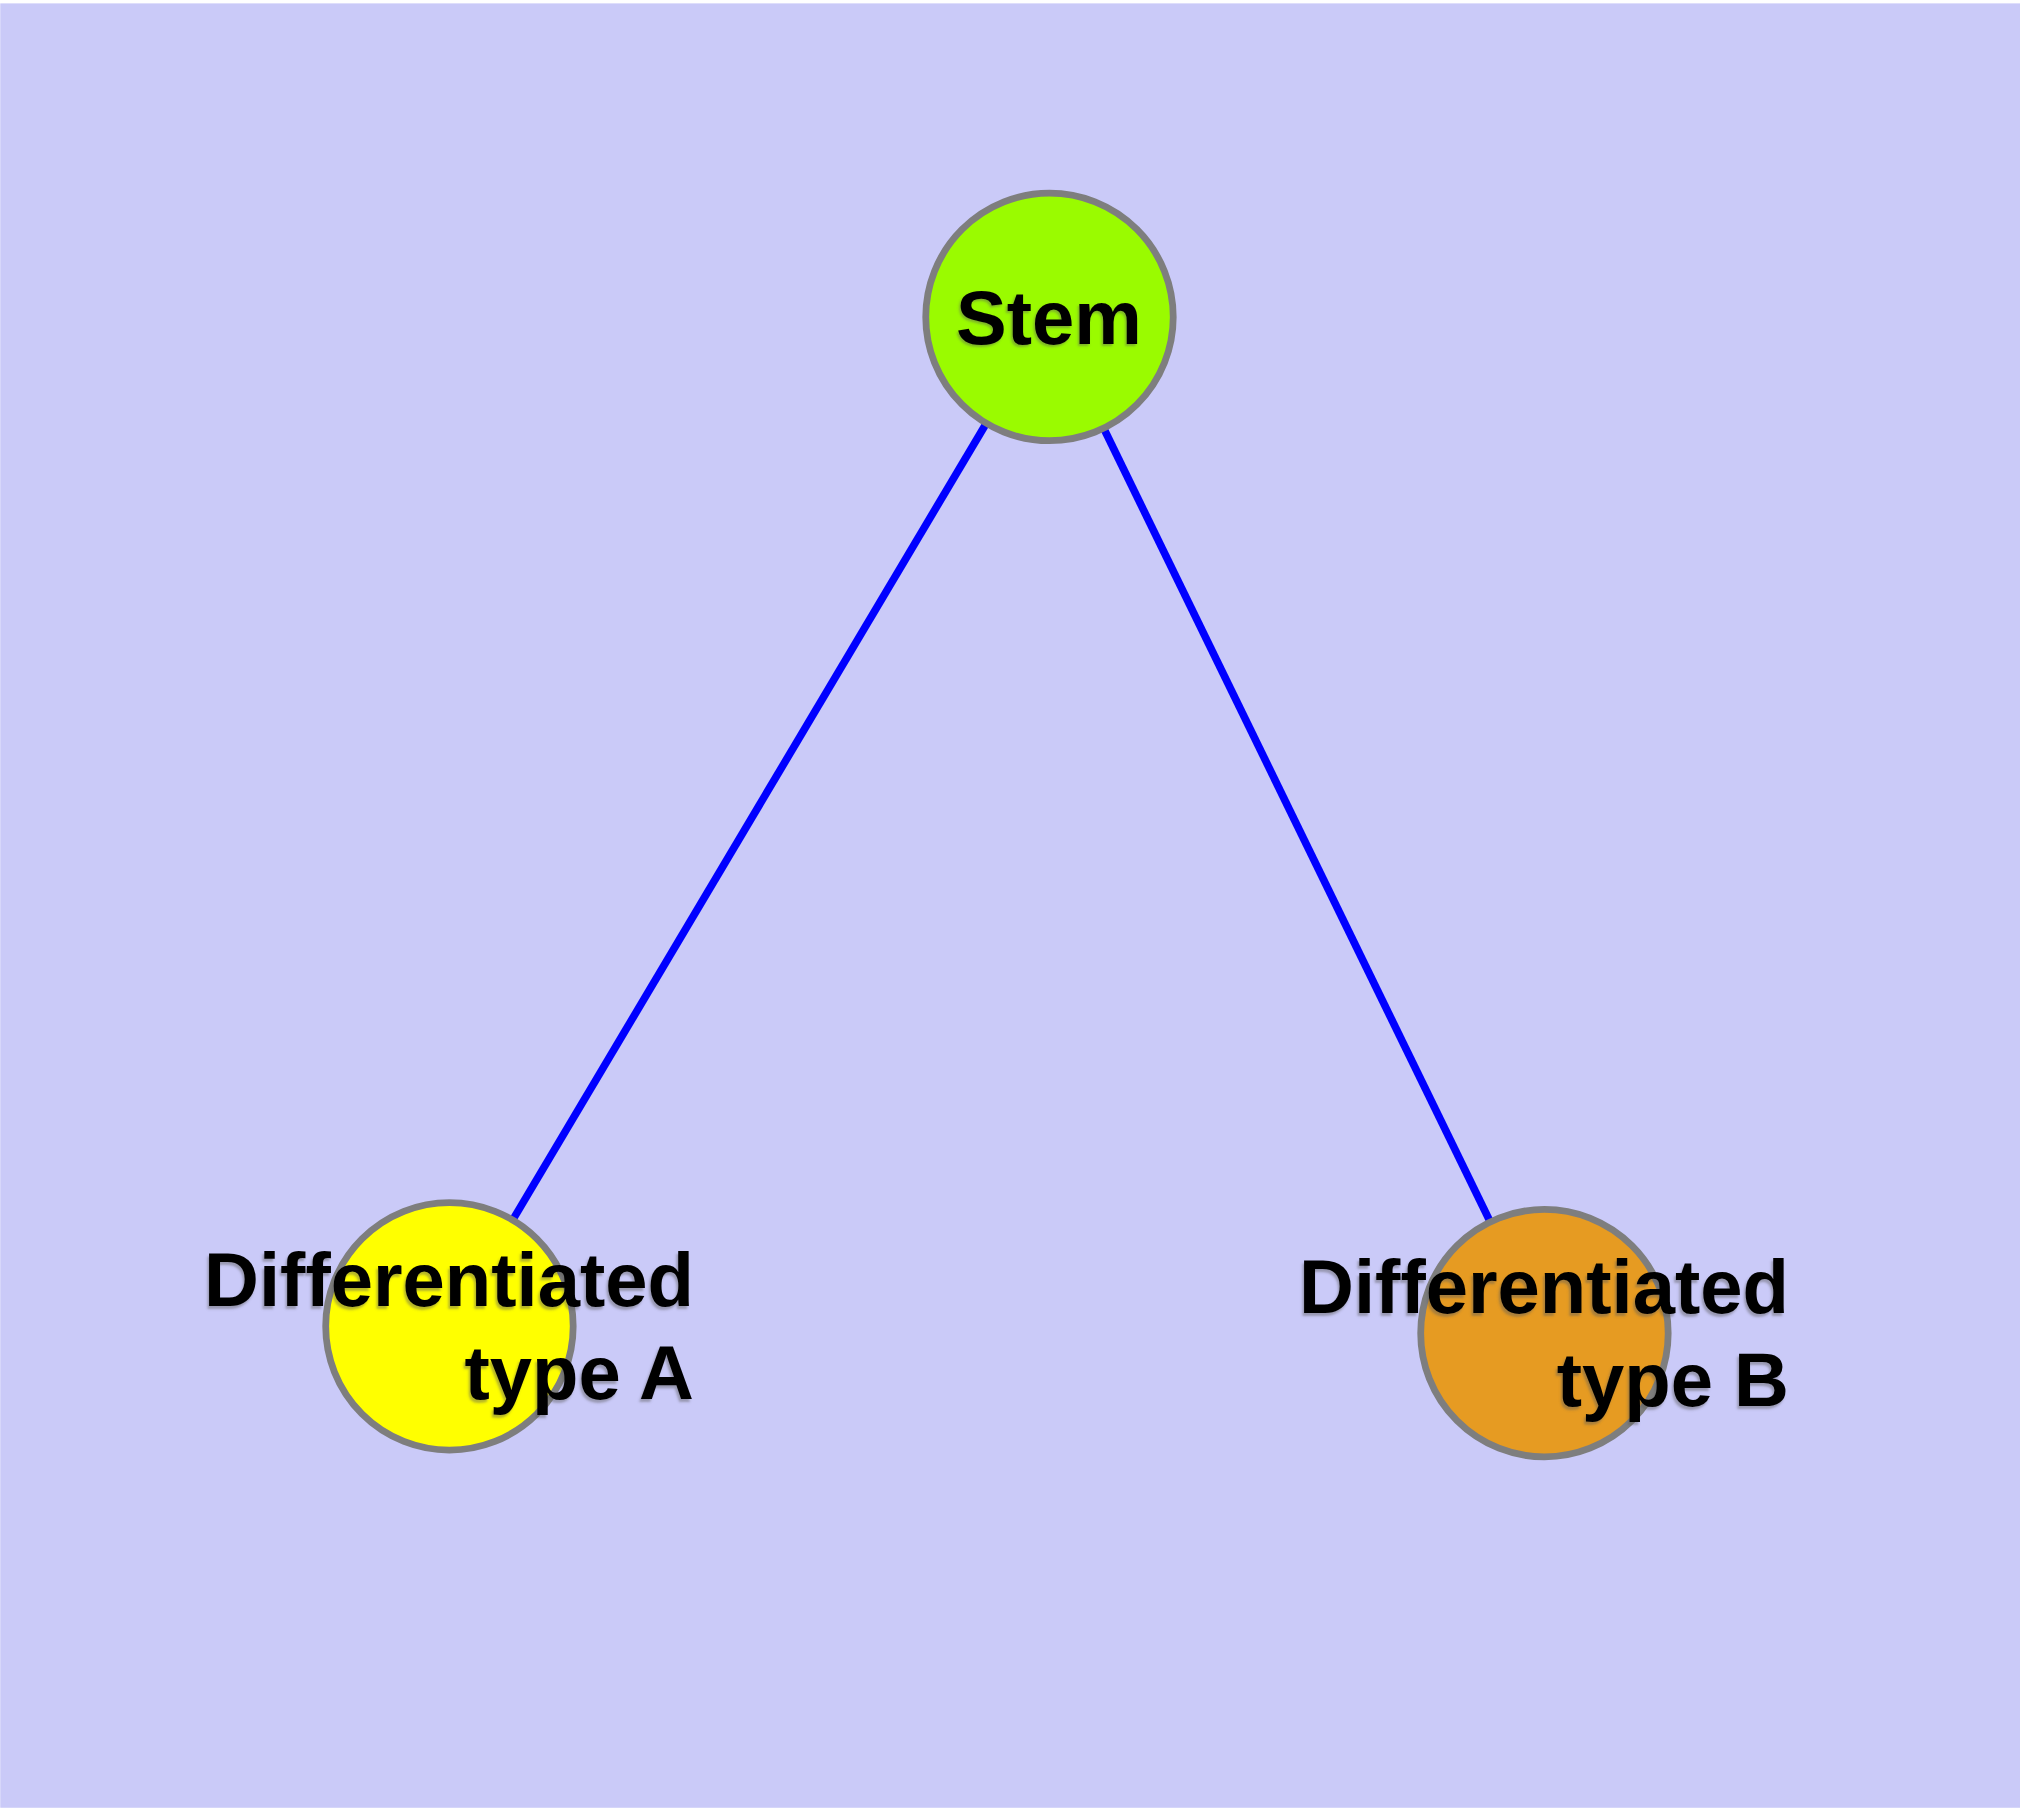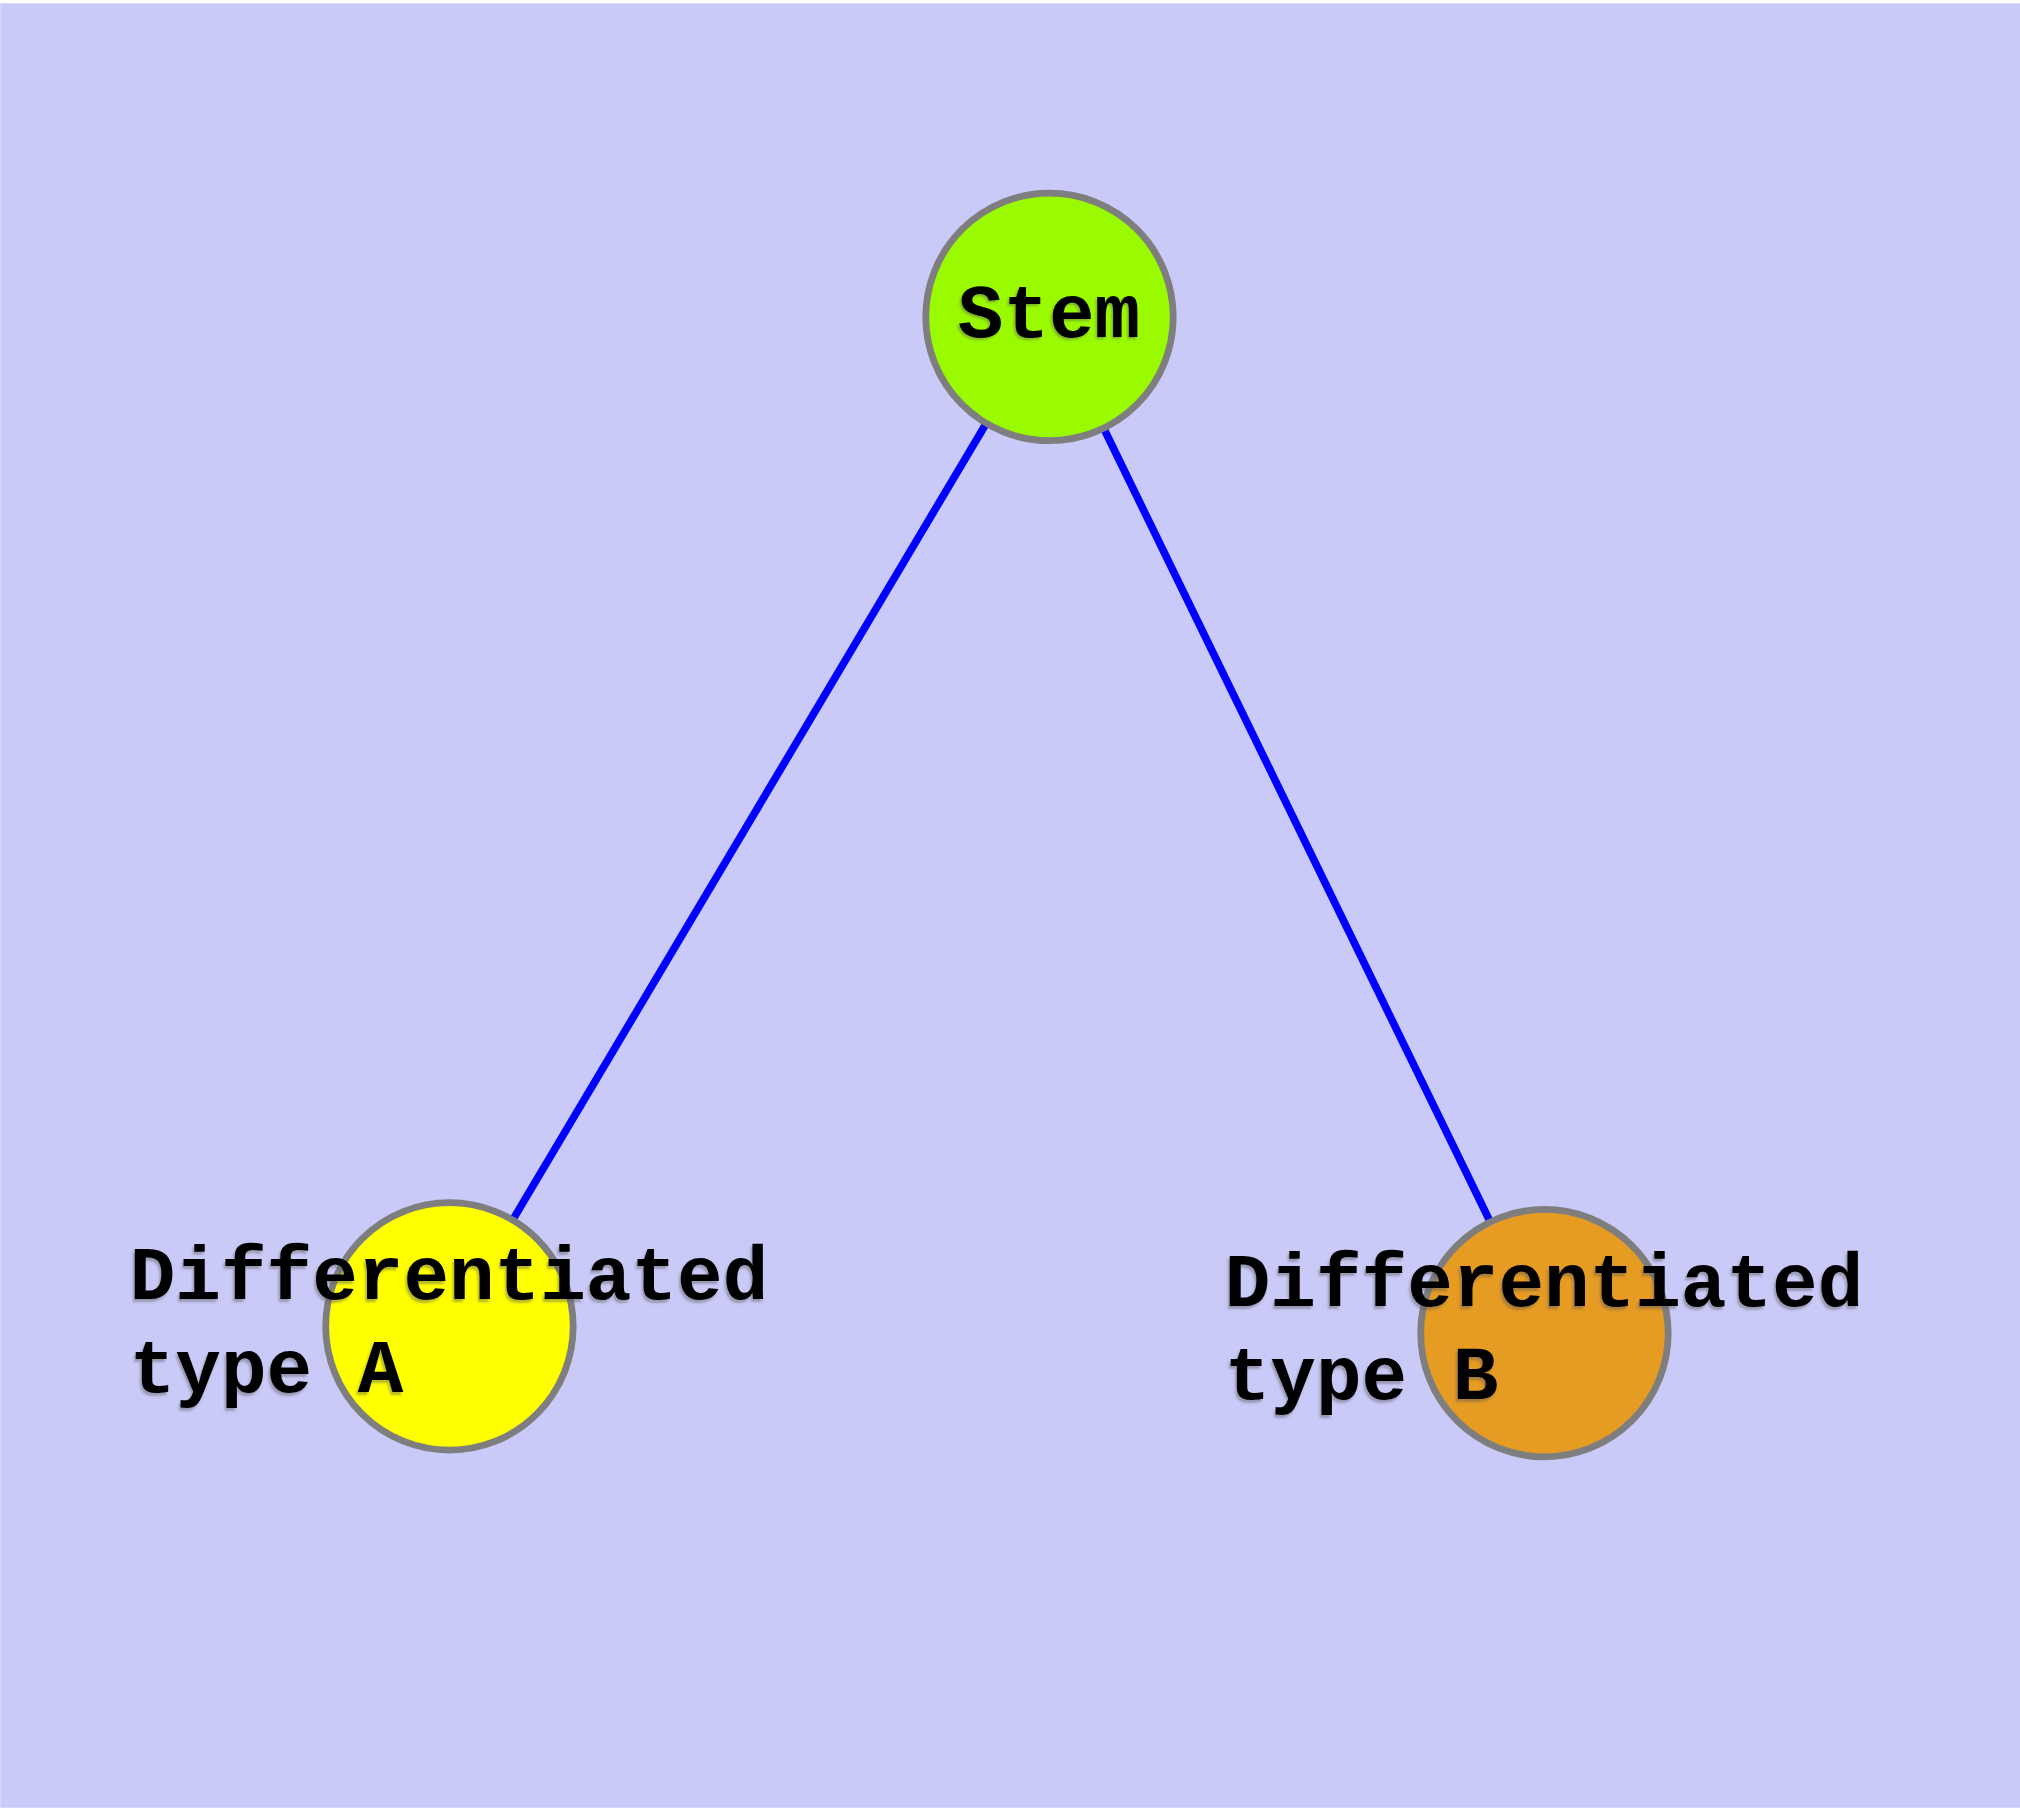--- a/index.html
+++ b/index.html
@@ -21,26 +21,25 @@
     top: 0;
     display: block;
   }
   .node-label {
     position: absolute;
     transform: translate(-50%, -50%);
     font-weight: bold;
     font-size: 76px;
     line-height: 93px;
     color: #000000;
-    text-align: left;
+    text-align: right;
     white-space: pre-line;
     letter-spacing: 0px;
     text-shadow: -1.7px 2.5px 2.5px rgba(90, 90, 90, 0.45);
     pointer-events: none;
-    font-family: Liberation Mono, monospace;
   }
 </style>
 </head>
 <body>
 
 <div class="stage">
   <svg class="graph-svg" id="graph-svg" width="2021" height="1812" viewBox="0 0 2384 2138" xmlns="http://www.w3.org/2000/svg">
     <rect id="plot-bg" x="0" y="4" width="2384" height="2129" fill="#CACAF8"></rect>
     <g id="edges-layer">
         <line x1="1238" y1="374" x2="530" y2="1565" stroke="#0000FF" stroke-width="9"></line>

